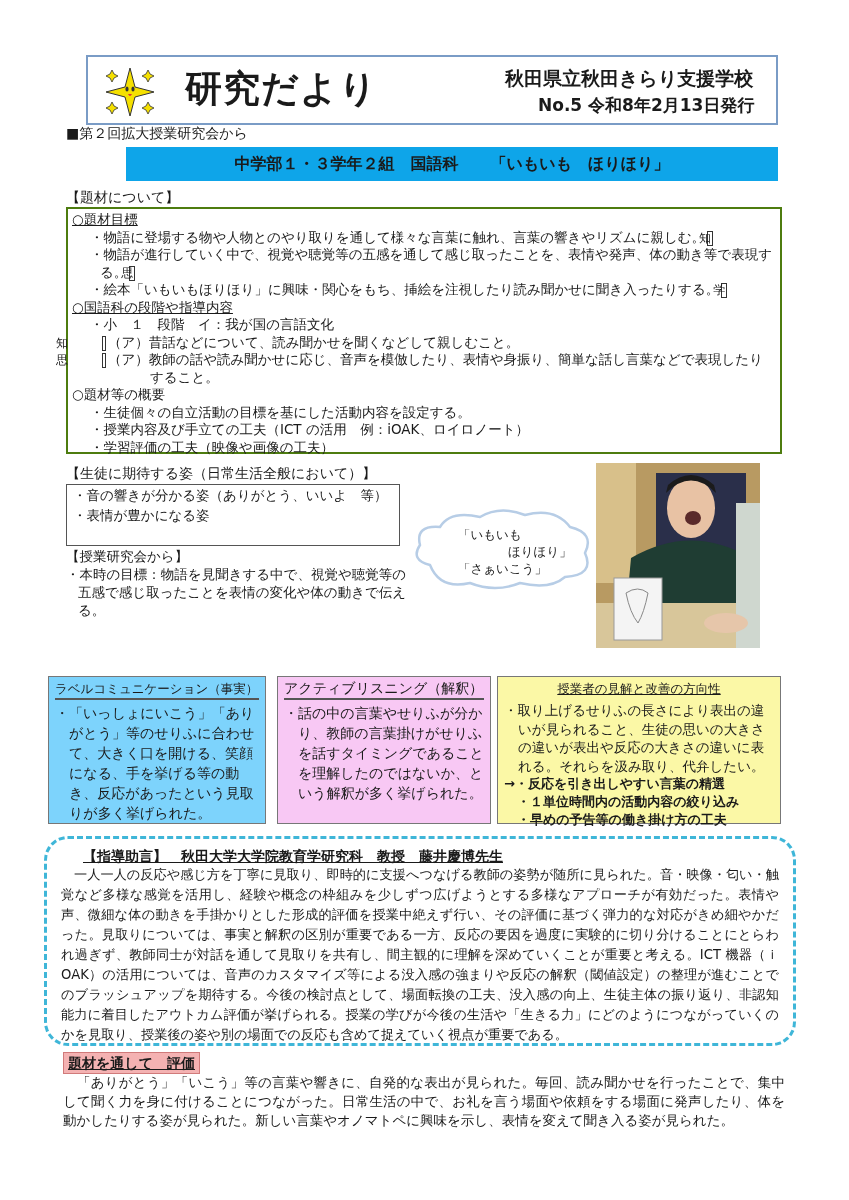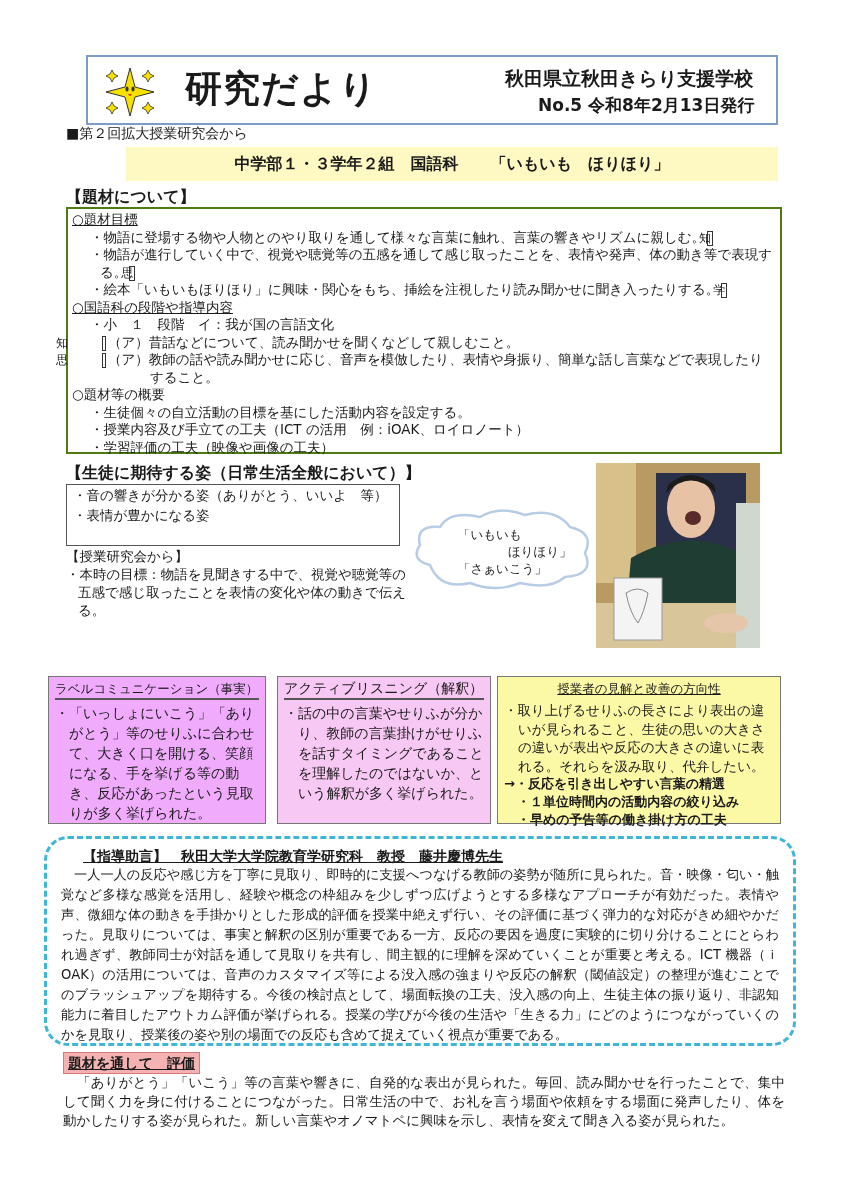--- a/index.html
+++ b/index.html
@@ -9,25 +9,25 @@
 
   
   .header-box { left: 86px; top: 55px; width: 692px; height: 70px;
     border: 2px solid #7a9cc6; box-sizing: border-box; background: #fff; }
   .logo { left: 100px; top: 62px; width: 60px; height: 60px; }
   .title { left: 185px; top: 68px; font-size: 37px; font-weight: bold; letter-spacing: 1px; line-height: 42px; }
   .school { left: 505px; top: 66px; font-size: 19px; font-weight: bold; line-height: 24px; }
   .issue { left: 538px; top: 94px; font-size: 17px; font-weight: bold; line-height: 22px; }
 
   .subhead { left: 66px; top: 124px; font-size: 14px; line-height: 18px; text-align: center; }
-  .banner { left: 126px; top: 147px; width: 652px; height: 34px; background: #fef9c3;
+  .banner { left: 126px; top: 147px; width: 652px; height: 34px; background: #0ea5e9;
     display: flex; align-items: center; justify-content: center;
     font-size: 16px; font-weight: bold; white-space: pre; }
 
-  .sec-label { font-size: 16px; line-height: 18px; font-weight: bold; }
+  .sec-label { font-size: 14px; line-height: 18px; }
   .box1 { left: 66px; top: 207px; width: 716px; height: 247px; border: 2px solid #4d7c0f;
     box-sizing: border-box; padding: 2px 4px; font-size: 13.5px; line-height: 17.5px; }
   .box1 .h { text-decoration: underline; }
   .ind1 { padding-left: 18px; }
   .hang { text-indent: -10px; padding-left: 28px; }
   .hang2 { padding-left: 78px; text-indent: -48px; }
   .tag { display: inline-block; border: 1px solid #333; font-size: 12px; line-height: 13px;
     padding: 0 1px; margin-left: 2px; }
 
   .box2 { left: 66px; top: 484px; width: 334px; height: 62px; border: 1px solid #555;
@@ -37,21 +37,21 @@
   .research .item { padding-left: 12px; text-indent: -12px; }
   .bold { font-weight: bold; }
 
   .photo { left: 596px; top: 463px; width: 164px; height: 185px; overflow: hidden; background: #8a7a55; }
 
   .cloud { left: 405px; top: 505px; width: 190px; height: 85px; }
   .cloud-text { left: 458px; top: 526px; font-size: 12.5px; line-height: 17px; white-space: pre; }
 
   
   .cbox { top: 676px; height: 148px; box-sizing: border-box; border: 1px solid #777; padding: 3px 6px; }
-  .cyan { left: 48px; width: 218px; background: #f0abfc; }
+  .cyan { left: 48px; width: 218px; background: #7dd3fc; }
   .pink { left: 277px; width: 214px; background: #f8c8f4; }
   .yellow { left: 497px; width: 284px; background: #fbf8a6; }
   .cbox .ttl { font-size: 12.5px; line-height: 17px; border-bottom: 2px solid #555; margin-bottom: 3px; padding-bottom: 1px; }
   .yellow .ttl { border-bottom: none; text-decoration: underline; text-align: center; }
   .cbox .body { font-size: 14px; line-height: 20px; padding-left: 14px; text-indent: -14px; }
   .yellow .body { font-size: 13.5px; line-height: 18.5px; }
   .yellow .sub { font-size: 13px; line-height: 18px; font-weight: bold; }
 
   
   .advice { left: 44px; top: 836px; width: 752px; height: 210px; box-sizing: border-box;

